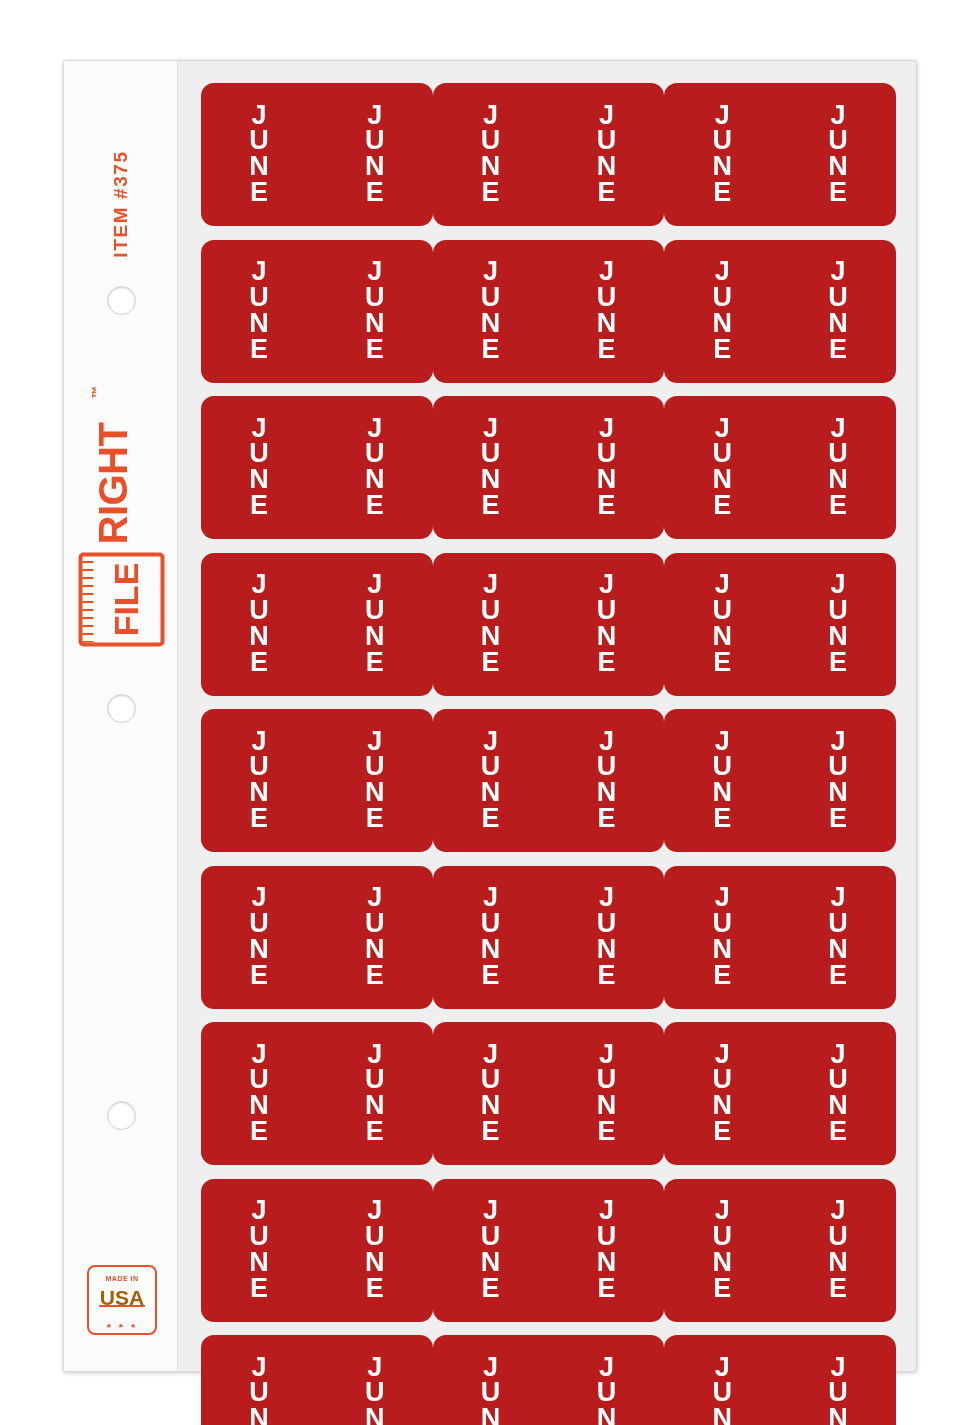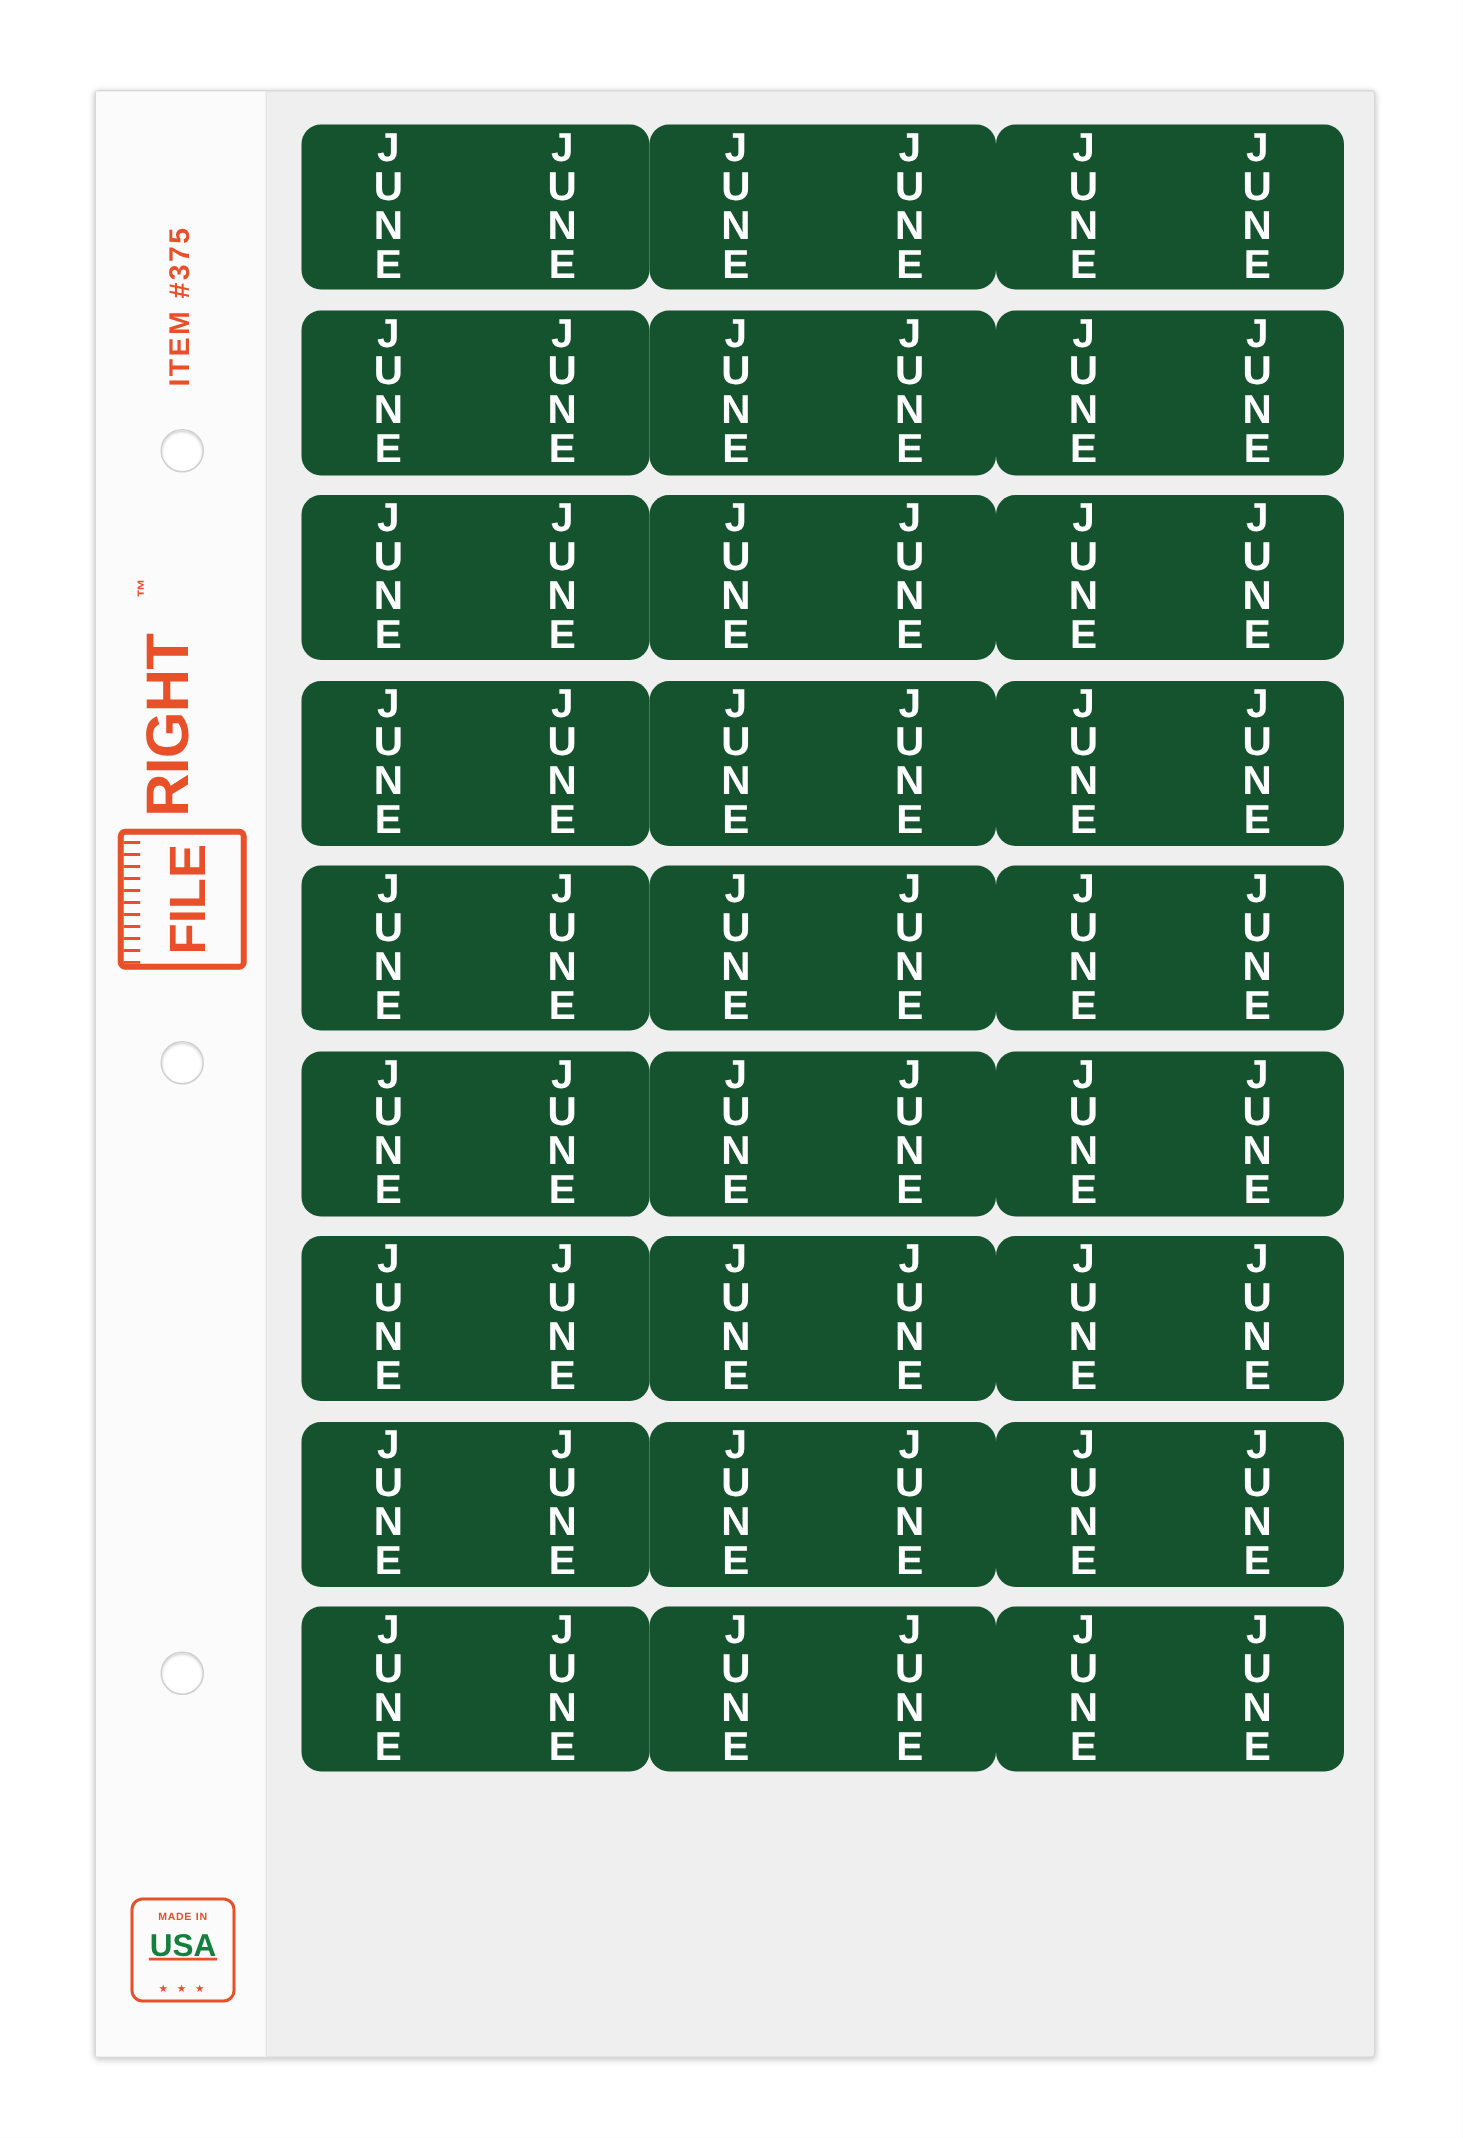--- a/index.html
+++ b/index.html
@@ -158,21 +158,21 @@
     color: #e8502a;
     font-size: 7px;
     font-weight: bold;
     letter-spacing: 0.5px;
   }
   .usa-badge .usa {
     position: absolute;
     left: 0; right: 0;
     top: 19px;
     text-align: center;
-    color: #15803d;
+    color: #a16207;
     font-size: 21px;
     font-weight: bold;
     letter-spacing: 0px;
   }
   .usa-badge .wave {
     position: absolute;
     left: 10px;
     right: 10px;
     bottom: 13px;
     height: 13px;
@@ -201,22 +201,22 @@
   }
   .row {
     display: flex;
     justify-content: space-between;
     margin-bottom: 13.5px;
   }
   .row:last-child { margin-bottom: 0; }
   .pair {
     display: flex;
     width: 232px;
-    height: 110px;
-    background: #14532d;
+    height: 143px;
+    background: #b91c1c;
     border-radius: 13px;
     overflow: hidden;
   }
   .label-cell {
     flex: 1 1 50%;
     position: relative;
   }
   .label-cell + .label-cell::before {
     content: "";
     position: absolute;

